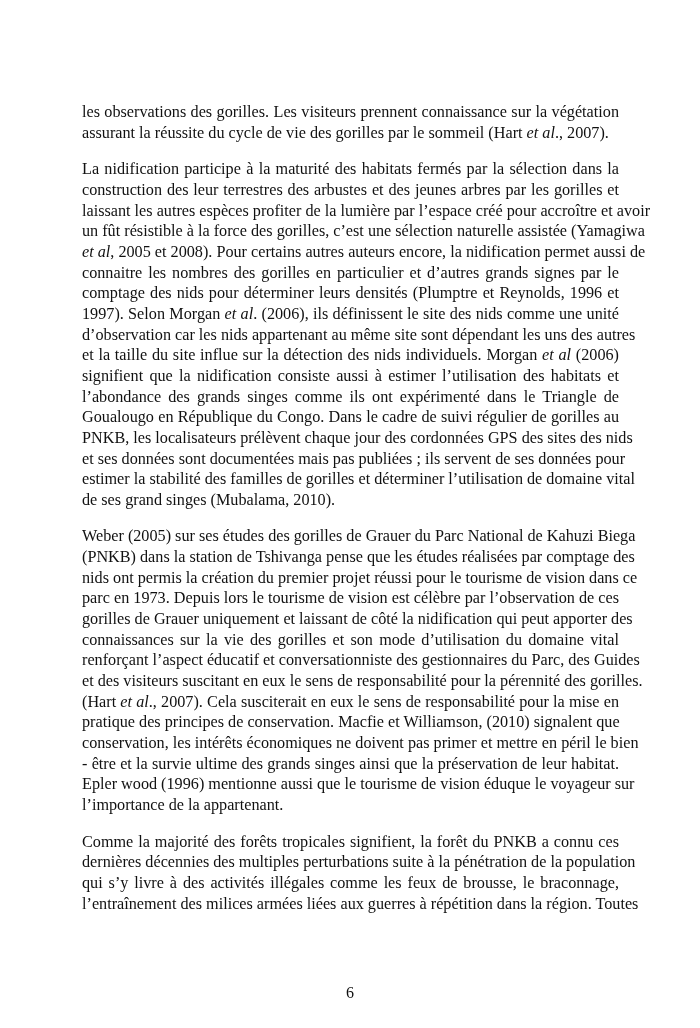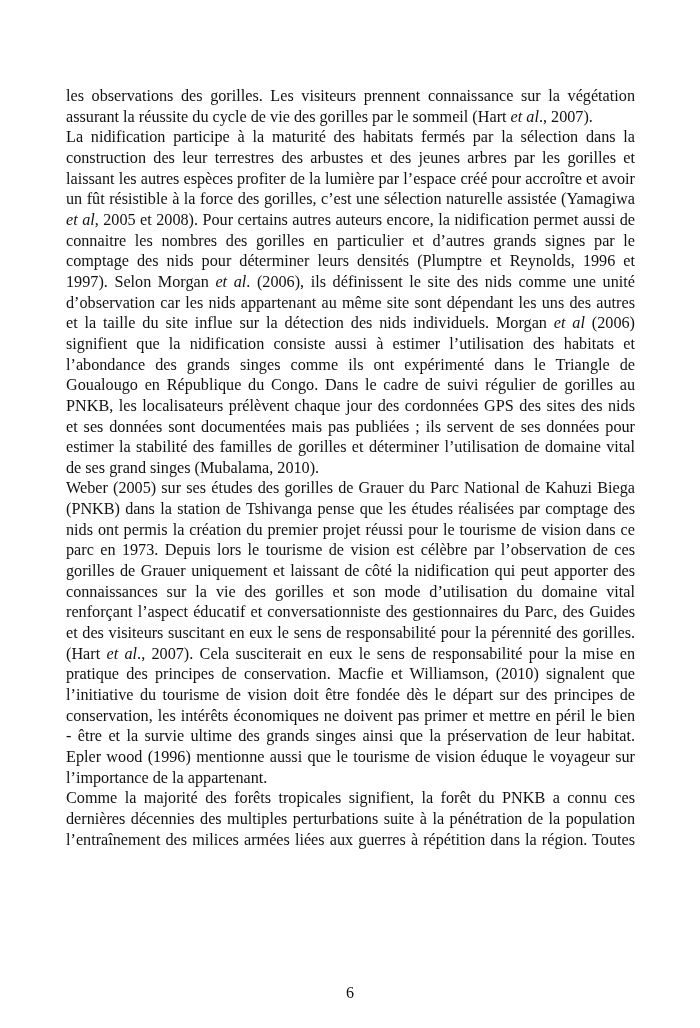--- a/index.html
+++ b/index.html
@@ -2,21 +2,21 @@
 <html><head>
   <meta charset="utf-8">
   <style>
     html, body { margin: 0; padding: 0; background: #ffffff; }
     body { width: 700px; height: 1028px; position: relative; overflow: hidden; }
     .page {
       position: absolute; left: 66px; top: 86px; width: 569px;
       font-family: "Liberation Serif", "DejaVu Serif", serif;
       font-size: 16.2px; line-height: 20.65px; color: #111;
     }
-    .page p { margin: 0; text-align: justify; text-align-last: left; }
+    .page p { margin: 16px; text-align: justify; text-align-last: left; }
     .line { display: block; text-align: justify; text-align-last: justify; white-space: nowrap; overflow: visible; }
     .line.last { text-align-last: left; }
     .page-number {
       position: absolute; left: 0; width: 700px; top: 984px; text-align: center;
       font-family: "Liberation Serif", "DejaVu Serif", serif; font-size: 16px; color: #111;
     }
     i { font-style: italic; }
   </style>
 </head>
 <body>
@@ -49,26 +49,26 @@
     <span class="line">Weber (2005) sur ses études des gorilles de Grauer du Parc National de Kahuzi Biega</span>
     <span class="line">(PNKB) dans la station de Tshivanga pense que les études réalisées par comptage des</span>
     <span class="line">nids ont permis la création du premier projet réussi  pour le tourisme de vision dans ce</span>
     <span class="line">parc en 1973. Depuis lors le tourisme de vision est célèbre par l’observation de ces</span>
     <span class="line">gorilles de Grauer uniquement et laissant de côté la nidification qui peut apporter des</span>
     <span class="line">connaissances sur la vie des gorilles et son mode d’utilisation du domaine vital</span>
     <span class="line">renforçant l’aspect éducatif et conversationniste des gestionnaires du Parc, des Guides</span>
     <span class="line">et des visiteurs suscitant en eux le sens de responsabilité pour la pérennité des gorilles.</span>
     <span class="line">(Hart <i>et al</i>., 2007). Cela susciterait en eux le sens de responsabilité  pour la mise en</span>
     <span class="line">pratique des principes de conservation. Macfie et Williamson, (2010) signalent que</span>
-    <span class="line">l’initiative du tourisme de vision doit être fondée dès le départ sur des principes de</span>
     <span class="line">conservation, les intérêts économiques ne doivent pas primer et mettre en péril le bien</span>
     <span class="line">- être et la survie ultime des grands singes ainsi que la préservation de leur habitat.</span>
     <span class="line">Epler wood (1996) mentionne aussi que le tourisme de vision éduque le voyageur sur</span>
     <span class="line last">l’importance de la appartenant.</span>
   </p>
   <p>
     <span class="line">Comme la majorité des forêts tropicales signifient, la forêt du PNKB a connu ces</span>
     <span class="line">dernières décennies des multiples perturbations suite à la pénétration de la population</span>
+    <span class="line">qui s’y livre à des activités illégales comme les feux de brousse, le braconnage,</span>
     <span class="line">l’entraînement des milices armées liées aux guerres à répétition dans la région. Toutes</span>
   </p>
 </div>
 
 <div class="page-number">6</div>
 
 </body></html>

